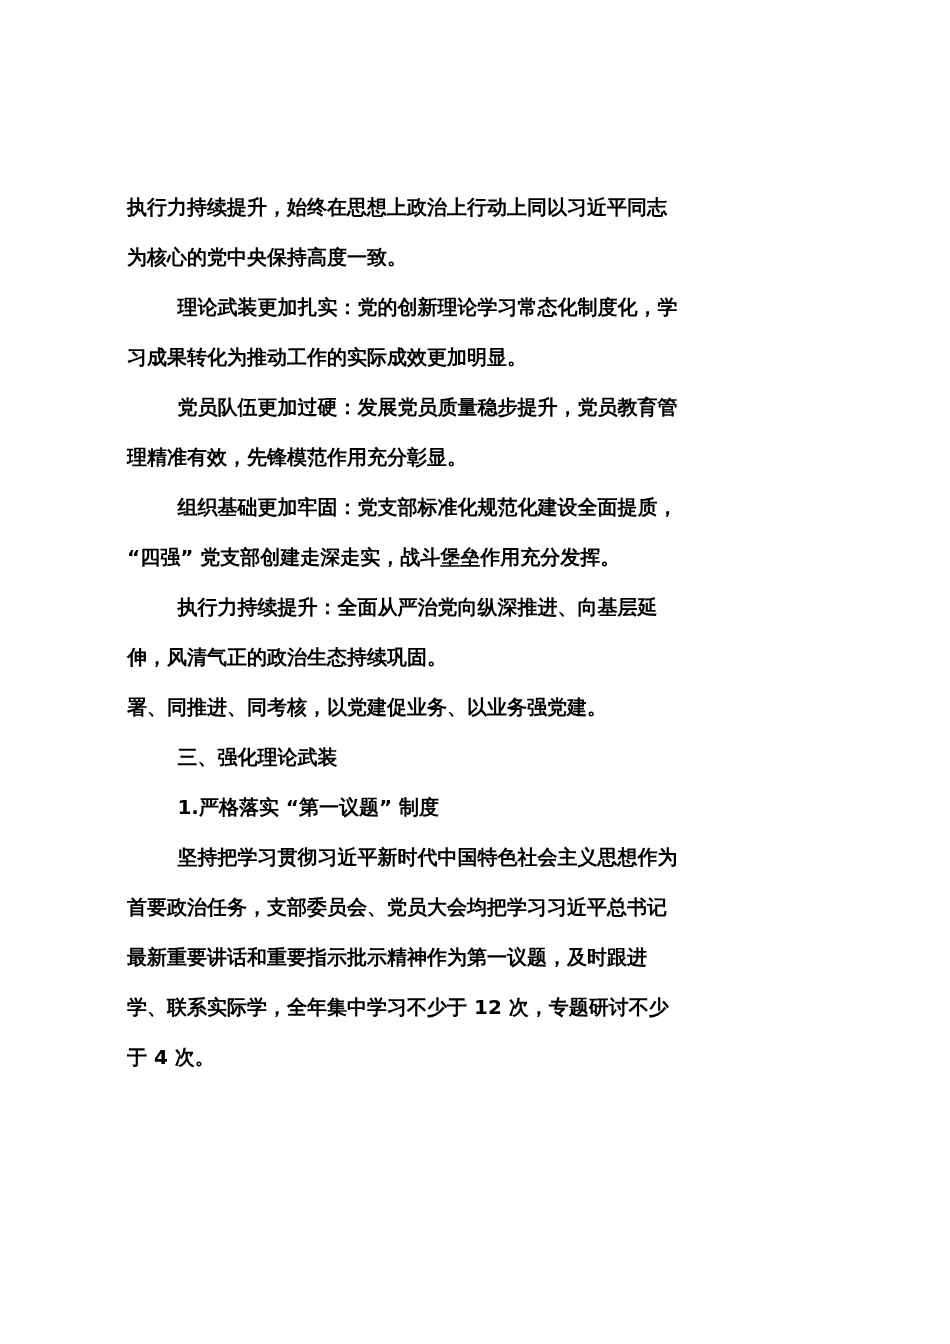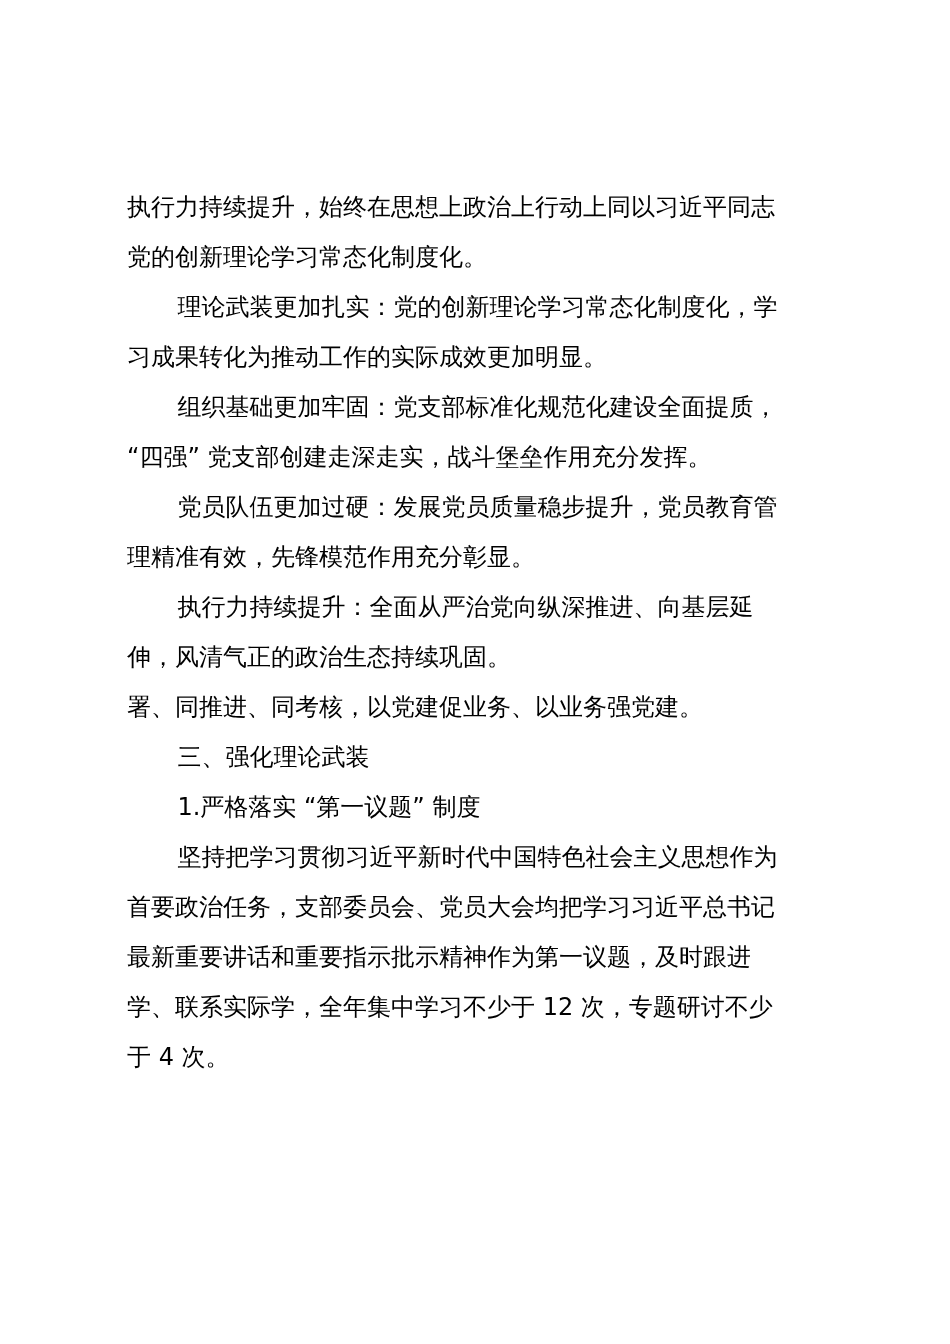--- a/index.html
+++ b/index.html
@@ -16,59 +16,60 @@
     color: #000000;
   }
   .page {
     position: absolute;
     left: 127px;
     top: 182px;
     width: 706px;
   }
   .para {
     margin: 0;
-    font-size: 24px;
+    font-size: 20px;
     line-height: 50px;
     letter-spacing: 0px;
     text-align: justify;
     text-align-last: left;
     word-break: break-all;
+    font-weight: bold;
   }
   .indent {
     text-indent: 50.4px;
   }
   .line {
     display: block;
     white-space: nowrap;
     height: 50px;
   }
 </style>
 </head>
 <body>
 
 <div class="page">
 
   <div class="para">
     <span class="line">执行力持续提升，始终在思想上政治上行动上同以习近平同志</span>
-    <span class="line">党的创新理论学习常态化制度化。</span>
+    <span class="line">为核心的党中央保持高度一致。</span>
   </div>
 
   <div class="para">
     <span class="line indent">理论武装更加扎实：党的创新理论学习常态化制度化，学</span>
     <span class="line">习成果转化为推动工作的实际成效更加明显。</span>
   </div>
 
   <div class="para">
-    <span class="line indent">组织基础更加牢固：党支部标准化规范化建设全面提质，</span>
-    <span class="line">“四强” 党支部创建走深走实，战斗堡垒作用充分发挥。</span>
+    <span class="line indent">党员队伍更加过硬：发展党员质量稳步提升，党员教育管</span>
+    <span class="line">理精准有效，先锋模范作用充分彰显。</span>
   </div>
 
   <div class="para">
-    <span class="line indent">党员队伍更加过硬：发展党员质量稳步提升，党员教育管</span>
-    <span class="line">理精准有效，先锋模范作用充分彰显。</span>
+    <span class="line indent">组织基础更加牢固：党支部标准化规范化建设全面提质，</span>
+    <span class="line">“四强” 党支部创建走深走实，战斗堡垒作用充分发挥。</span>
   </div>
 
   <div class="para">
     <span class="line indent">执行力持续提升：全面从严治党向纵深推进、向基层延</span>
     <span class="line">伸，风清气正的政治生态持续巩固。</span>
   </div>
 
   <div class="para">
     <span class="line">署、同推进、同考核，以党建促业务、以业务强党建。</span>
   </div>

